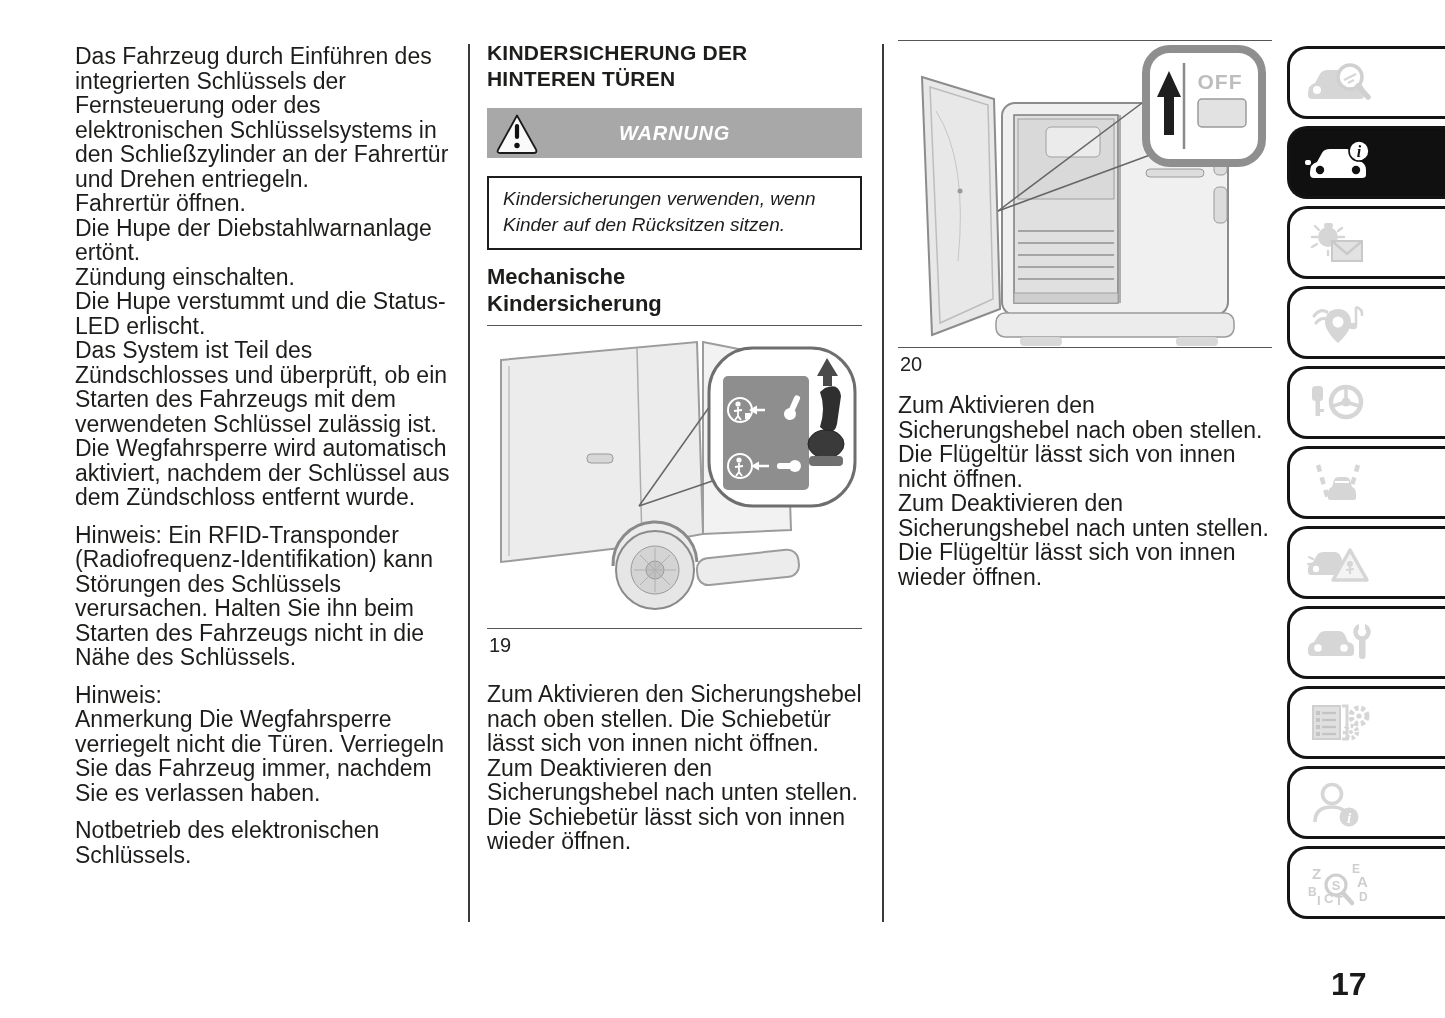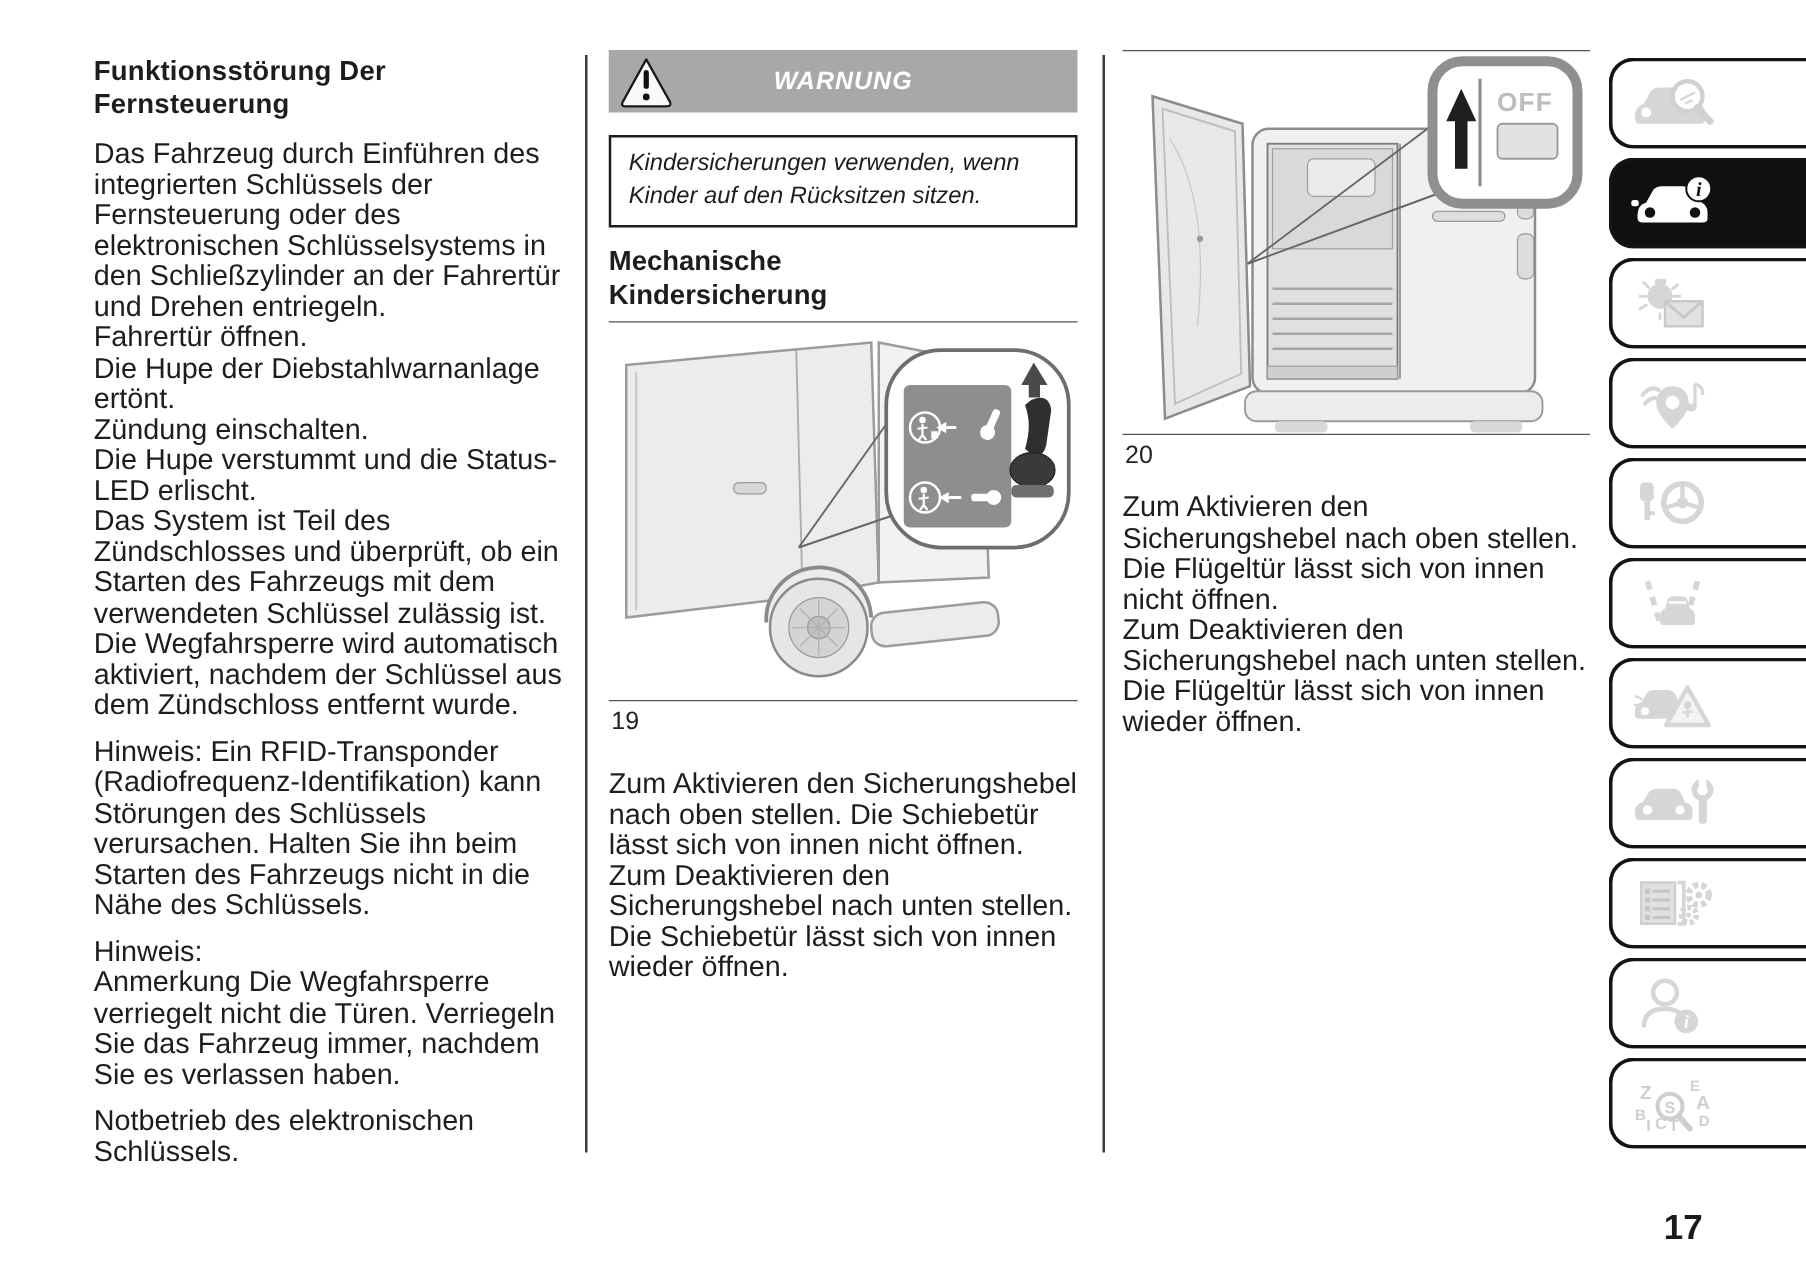--- a/index.html
+++ b/index.html
@@ -40,48 +40,48 @@
   .fig-body{display:block;}
 
   
   #sidebar{position:absolute;left:1287px;top:46px;width:158px;}
   .tab{width:158px;height:73px;box-sizing:border-box;background:#ffffff;
        border:3px solid #141414;border-right:none;border-radius:20px 0 0 20px;
        margin-bottom:7px;display:flex;align-items:center;padding-left:12px;}
   .tab.active{background:#101010;}
   .tab svg{display:block;}
 
-  #page-number{position:absolute;left:1331px;top:966px;font-size:28px;font-weight:bold;color:#1a1a1a;}
+  #page-number{position:absolute;left:1331px;top:966px;font-size:32px;font-weight:bold;color:#1a1a1a;}
 </style>
 </head>
 <body>
 
 <div id="page">
 
   <div class="col" id="col-left">
-    <h2 class="h-title">Funktionsstörung Der Fernsteuerung</h2>
     <div class="body-text">Das Fahrzeug durch Einführen des integrierten Schlüssels der Fernsteuerung oder des elektronischen Schlüsselsystems in den Schließzylinder an der Fahrertür und Drehen entriegeln.</div>
     <div class="body-text">Fahrertür öffnen.</div>
     <div class="body-text">Die Hupe der Diebstahlwarnanlage ertönt.</div>
     <div class="body-text">Zündung einschalten.</div>
     <div class="body-text">Die Hupe verstummt und die Status-LED erlischt.</div>
 
     <div class="body-text">Das System ist Teil des Zündschlosses und überprüft, ob ein Starten des Fahrzeugs mit dem verwendeten Schlüssel zulässig ist.</div>
     <div class="body-text">Die Wegfahrsperre wird automatisch aktiviert, nachdem der Schlüssel aus dem Zündschloss entfernt wurde.</div>
     <div class="body-text gap-top">Hinweis: Ein RFID-Transponder (Radiofrequenz-Identifikation) kann Störungen des Schlüssels verursachen. Halten Sie ihn beim Starten des Fahrzeugs nicht in die Nähe des Schlüssels.</div>
     <div class="gap-top">
       <div class="body-text">Hinweis:</div>
       <div class="body-text">Anmerkung Die Wegfahrsperre verriegelt nicht die Türen. Verriegeln Sie das Fahrzeug immer, nachdem Sie es verlassen haben.</div>
     </div>
     <div class="body-text gap-top">Notbetrieb des elektronischen Schlüssels.</div>
   </div>
 
   <div class="vdivider" id="divider1"></div>
 
   <div class="col" id="col-mid">
+    <h2 class="h-section">KINDERSICHERUNG DER HINTEREN TÜREN</h2>
 
     <div class="warning-banner">
       <span class="tri">
         <svg width="47" height="45" viewBox="0 0 47 45">
           <path d="M25,7 L44,40 Q45.5,43.5 41.5,43.5 L9,43.5 Q5,43.5 6.8,40 Z" fill="#b0b0b0"></path>
           <path d="M23,4.5 L42,38.5 Q43.5,42 39.6,42 L6.2,42 Q2.4,42 4.2,38.5 Z" fill="#fafafa" stroke="#1a1a1a" stroke-width="1.8" stroke-linejoin="round"></path>
           <rect x="20.9" y="13" width="4.2" height="15" rx="2.1" fill="#111"></rect>
           <circle cx="23" cy="34.5" r="2.7" fill="#111"></circle>
         </svg>
       </span>

